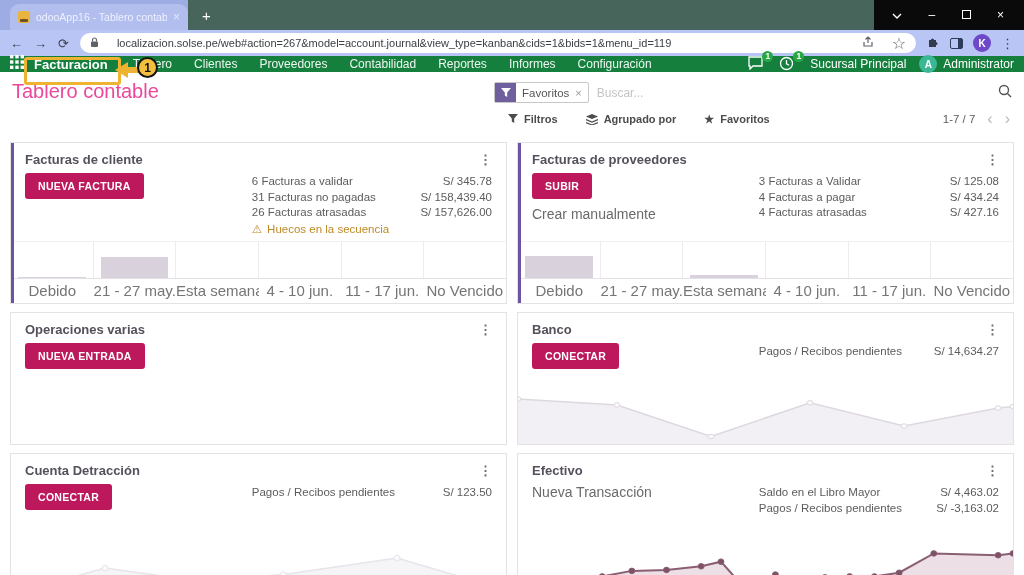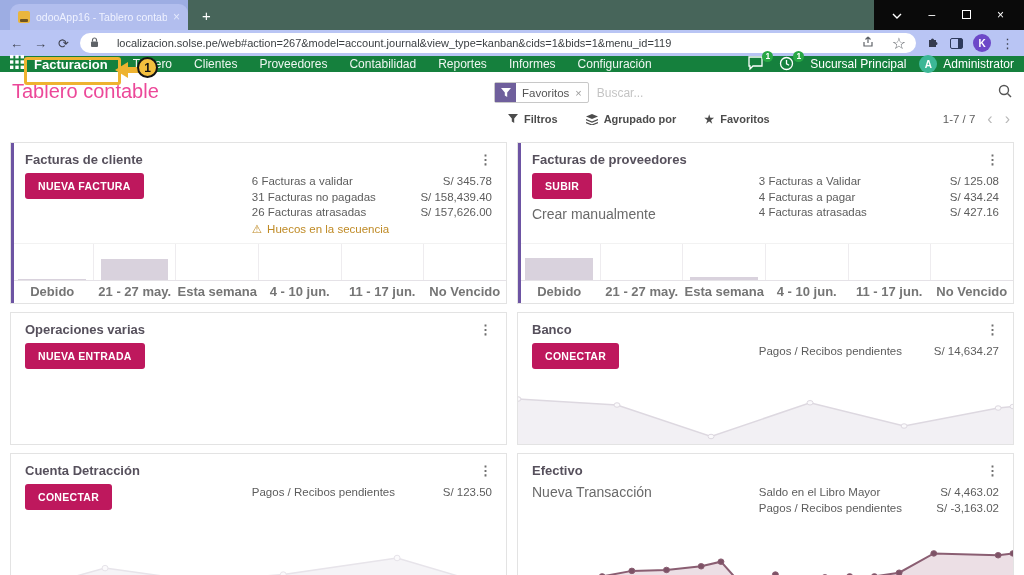--- a/index.html
+++ b/index.html
@@ -86,21 +86,21 @@
   .card-stats { flex:1; font-size:11.5px; color:#5c5c5c; padding-top:1px;margin-left:40px; }
   .stat { display:flex; justify-content:space-between; line-height:15.5px; }
   .warn { display:flex; gap:5px; color:#bf8a25; line-height:16px; font-size:11.5px; }
 
   .bar-chart { margin-top:auto; border-top:1px solid #f2f2f2; }
   .bars { display:flex; height:37px; align-items:flex-end; border-bottom:1px solid #e5e2e7; }
   .bar-col { flex:1; height:100%; display:flex; align-items:flex-end; border-right:1px solid #eeecef; padding:0 7px; }
   .bar-col:last-child { border-right:none; }
   .bar { width:100%; background:#d9d2dd; }
   .bar-labels { display:flex; padding:3px 0 4px; }
-  .bar-labels div { flex:1; text-align:center; font-size:13px; color:#757575; white-space:nowrap; overflow:hidden;font-weight:bold; }
+  .bar-labels div { flex:1; text-align:center; font-size:15px; color:#757575; white-space:nowrap; overflow:hidden; }
 
   .line-chart { margin-top:auto; height:75px; }
   .r3 .line-chart { height:92px; }
   .line-chart svg { display:block; width:100%; height:100%; }
 </style>
 </head>
 <body>
 
 <div id="screen">
 

